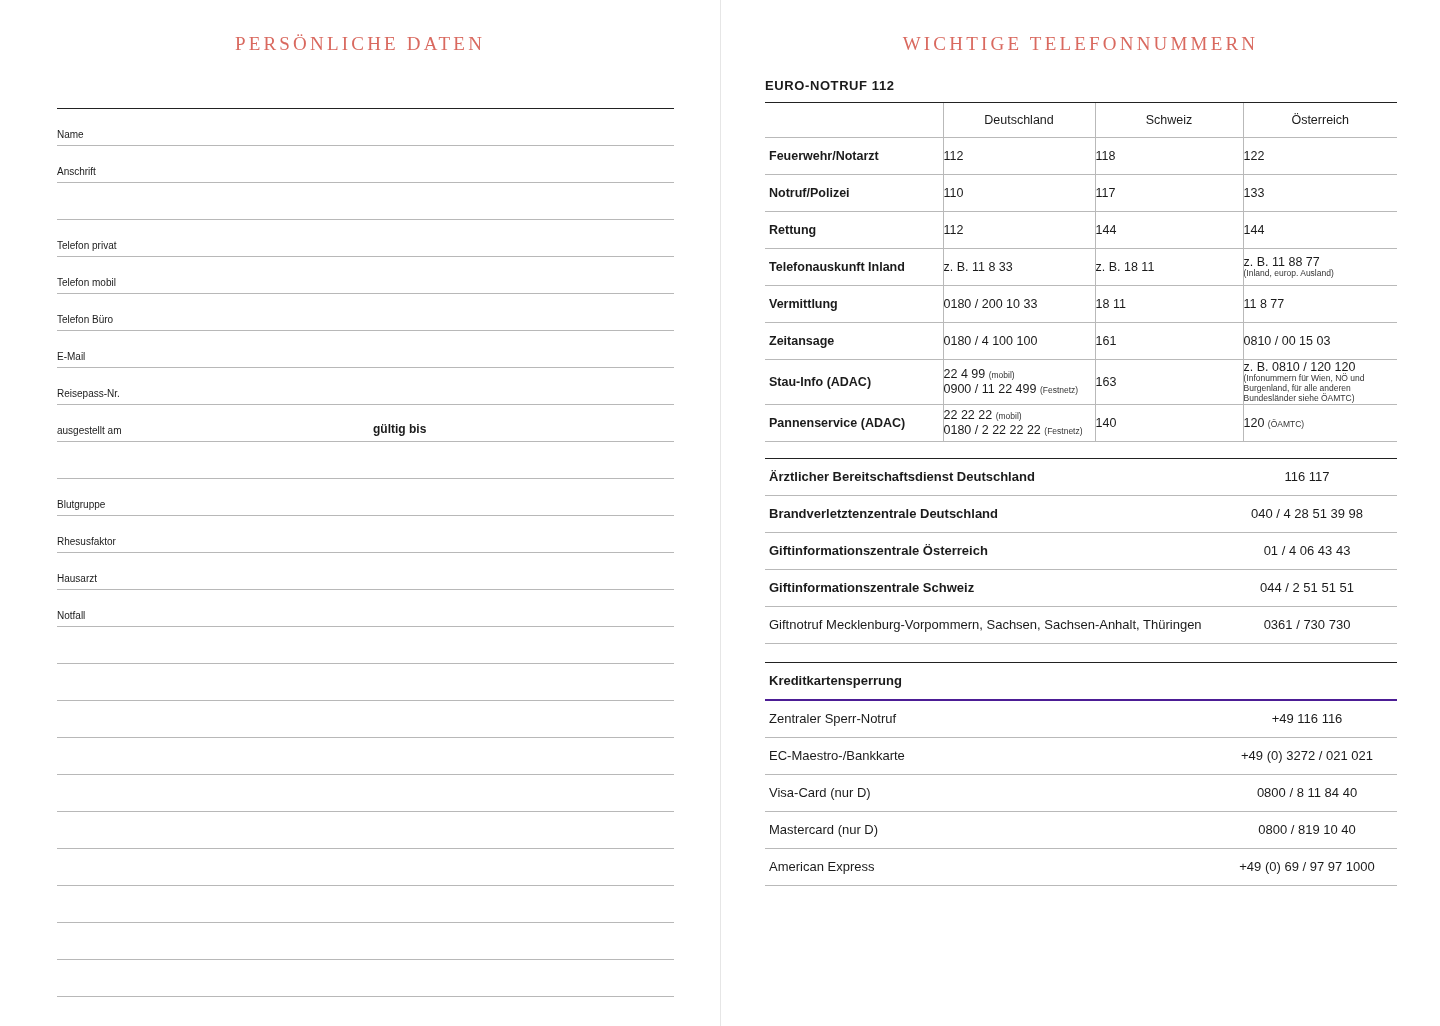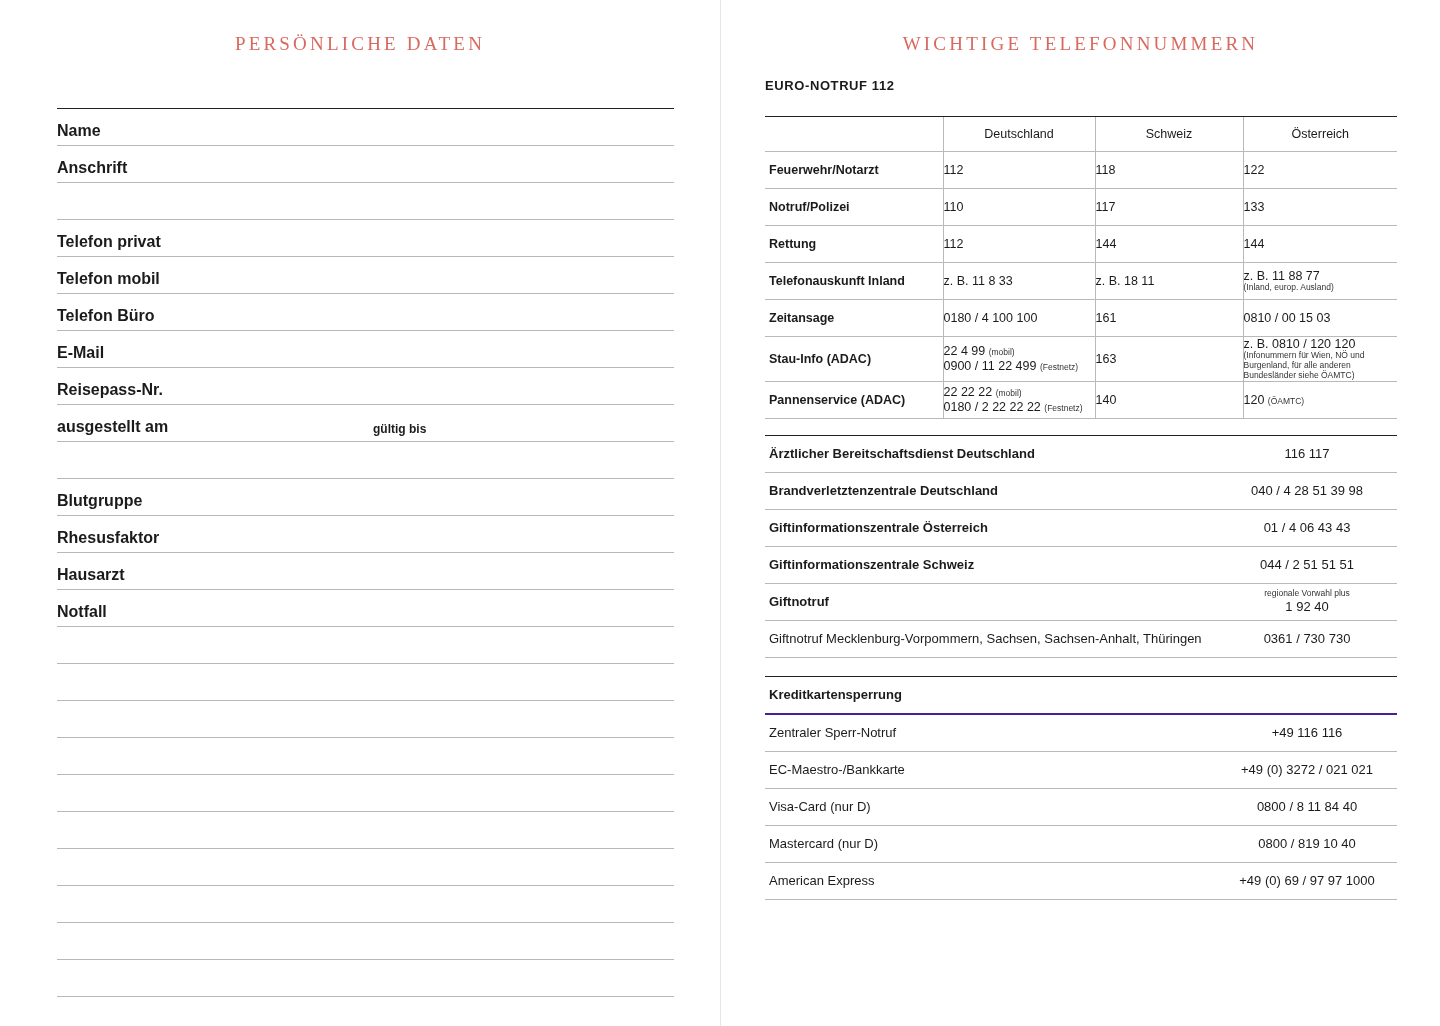--- a/index.html
+++ b/index.html
@@ -53,22 +53,22 @@
     height: 0;
   }
   .field-row {
     height: 36px;
     border-bottom: 1px solid #b8b8b8;
     display: flex;
     align-items: flex-end;
     position: relative;
   }
   .field-row .lbl {
-    font-size: 16px;
-    font-weight: 700;
+    font-size: 10px;
+    font-weight: 400;
     padding-bottom: 5px;
     color: #1b1b1b;
     text-align: right;
   }
   .field-row .lbl2 {
     font-size: 12px;
     font-weight: 700;
     padding-bottom: 5px;
     position: absolute;
     left: 316px;
@@ -80,21 +80,21 @@
   .right-wrap {
     position: absolute;
     left: 44px;
     top: 78px;
     width: 632px;
   }
   .euro-head {
     font-size: 13px;
     font-weight: 700;
     letter-spacing: 0.6px;
-    padding-bottom: 23px;
+    padding-bottom: 9px;
     border-bottom: 1.6px solid #222;
   }
   table.tbl {
     border-collapse: collapse;
     width: 100%;
     table-layout: fixed;
   }
   table.tbl td, table.tbl th {
     border-bottom: 1px solid #b9b9b9;
     font-size: 12.5px;
@@ -289,20 +289,26 @@
             <td class="vline">144</td>
           </tr>
           <tr>
             <td class="rowlabel">Telefonauskunft Inland</td>
             <td class="vline">z. B. 11 8 33</td>
             <td class="vline">z. B. 18 11</td>
             <td class="vline cell-multiline">
               <span>z. B. 11 88 77</span>
               <span class="tiny sub">(Inland, europ. Ausland)</span>
             </td>
+          </tr>
+          <tr>
+            <td class="rowlabel">Vermittlung</td>
+            <td class="vline">0180 / 200 10 33</td>
+            <td class="vline">18 11</td>
+            <td class="vline">11 8 77</td>
           </tr>
           <tr>
             <td class="rowlabel">Zeitansage</td>
             <td class="vline">0180 / 4 100 100</td>
             <td class="vline">161</td>
             <td class="vline">0810 / 00 15 03</td>
           </tr>
           <tr>
             <td class="rowlabel tall">Stau-Info (ADAC)</td>
             <td class="vline cell-multiline">
@@ -347,27 +353,20 @@
             </tr>
             <tr>
               <td class="lab">Giftinformationszentrale Österreich</td>
               <td class="val">01 / 4 06 43 43</td>
             </tr>
             <tr>
               <td class="lab">Giftinformationszentrale Schweiz</td>
               <td class="val">044 / 2 51 51 51</td>
             </tr>
             <tr>
-              <td class="lab">Giftnotruf</td>
-              <td class="val">
-                <span class="tiny sub">regionale Vorwahl plus</span>
-                <span>1 92 40</span>
-              </td>
-            </tr>
-            <tr>
               <td class="lab-reg">Giftnotruf Mecklenburg-Vorpommern, Sachsen, Sachsen-Anhalt, Thüringen</td>
               <td class="val">0361 / 730 730</td>
             </tr>
           </tbody>
         </table>
       </div>
 
       <div class="block3">
         <div class="kk-title">Kreditkartensperrung</div>
         <table class="tbl2">

